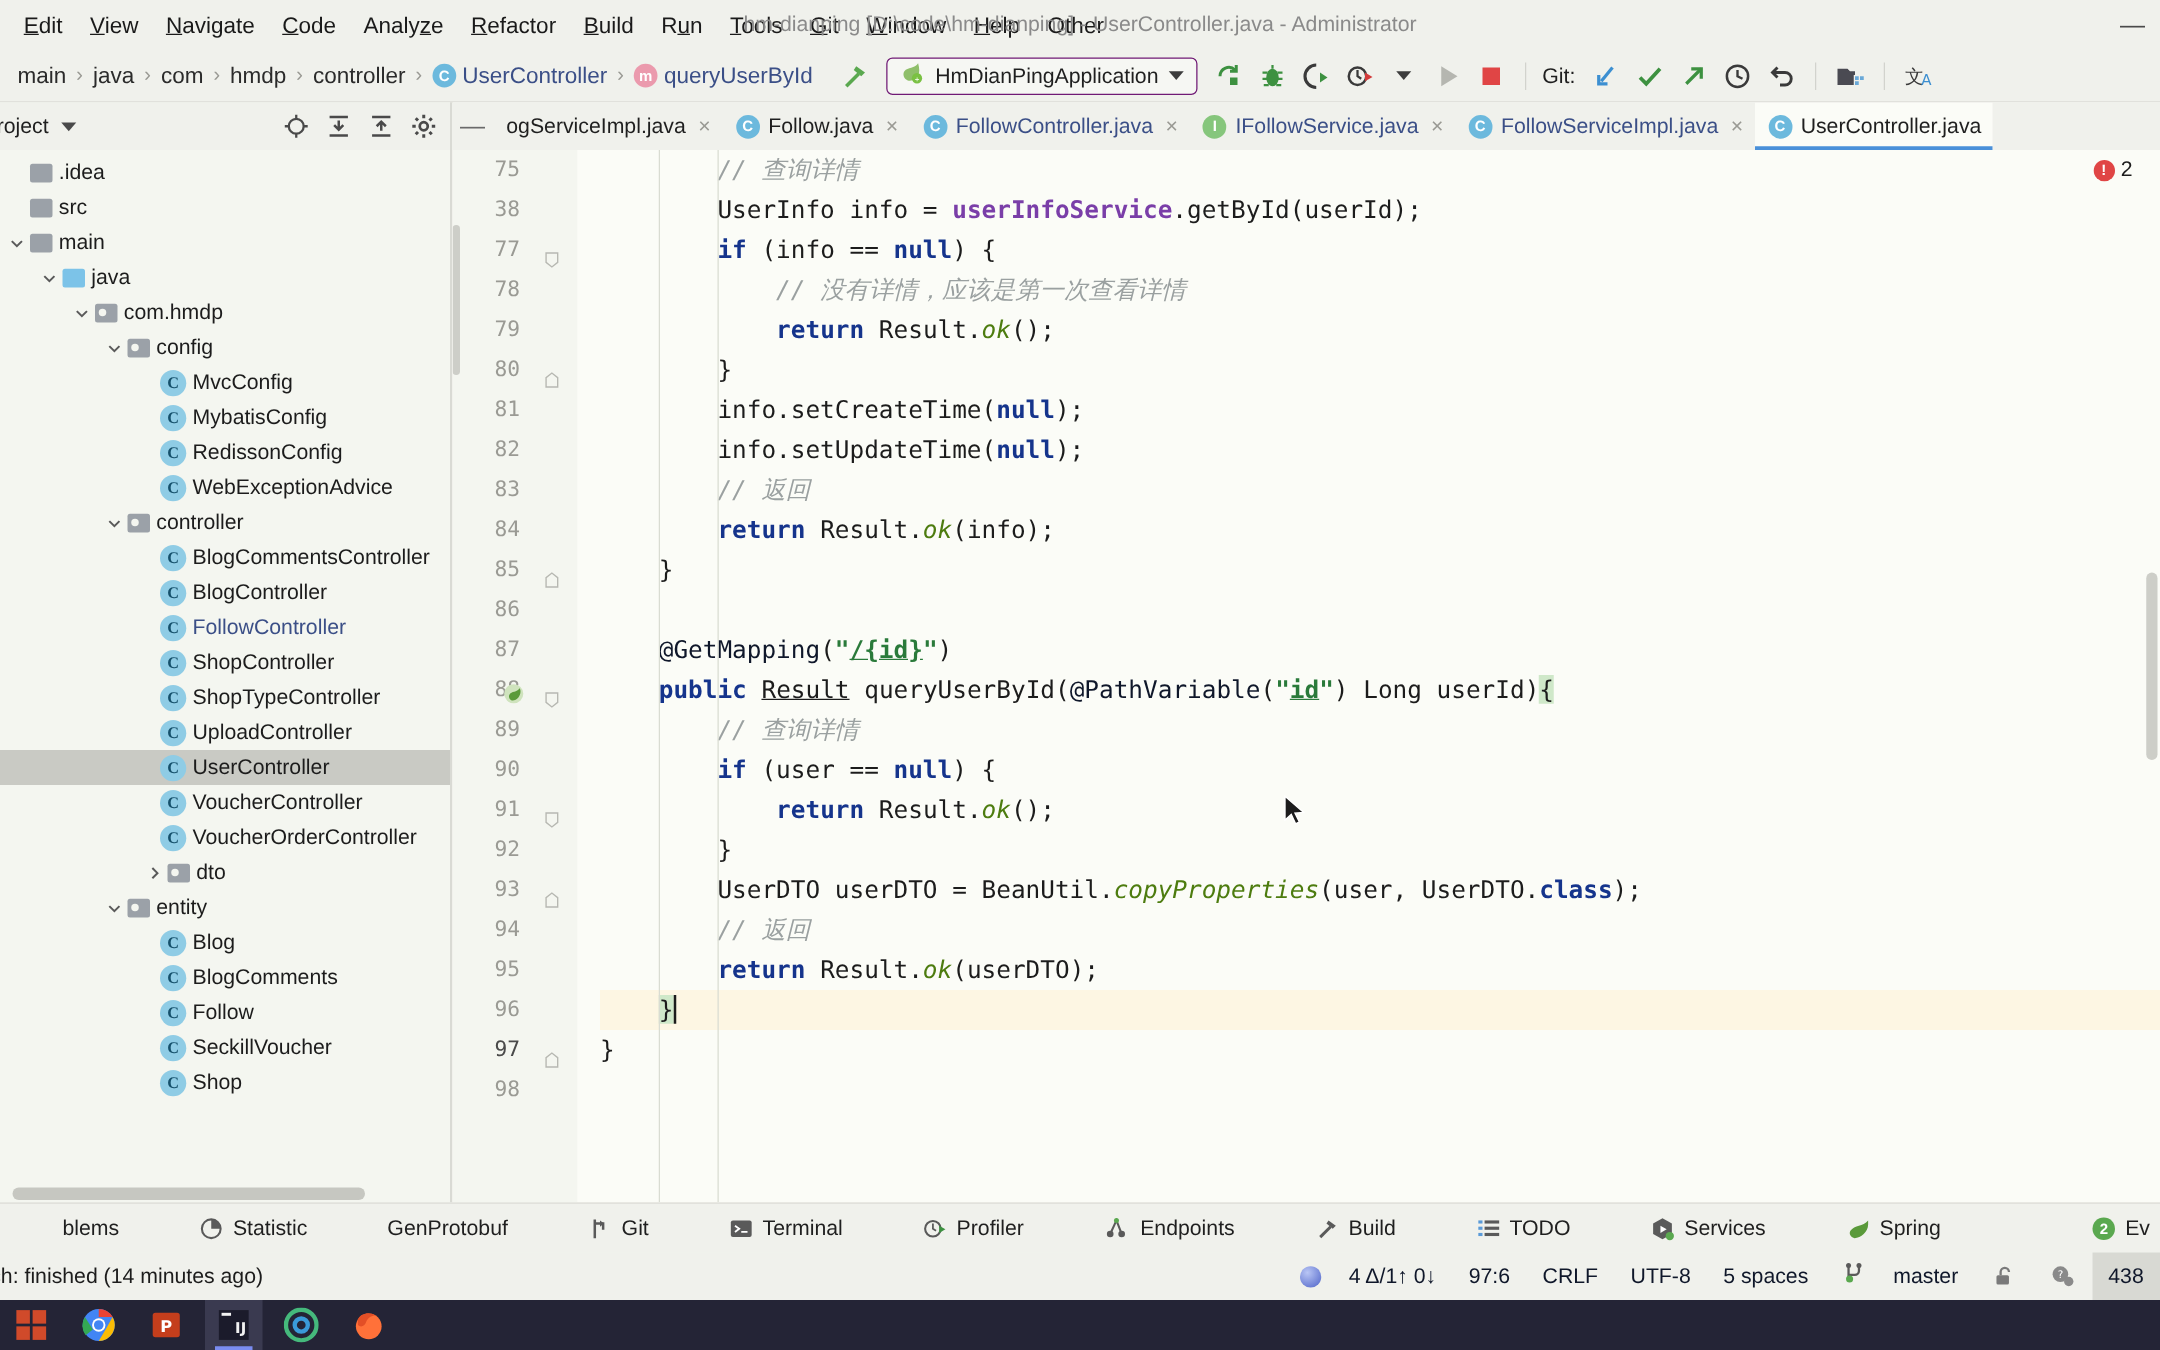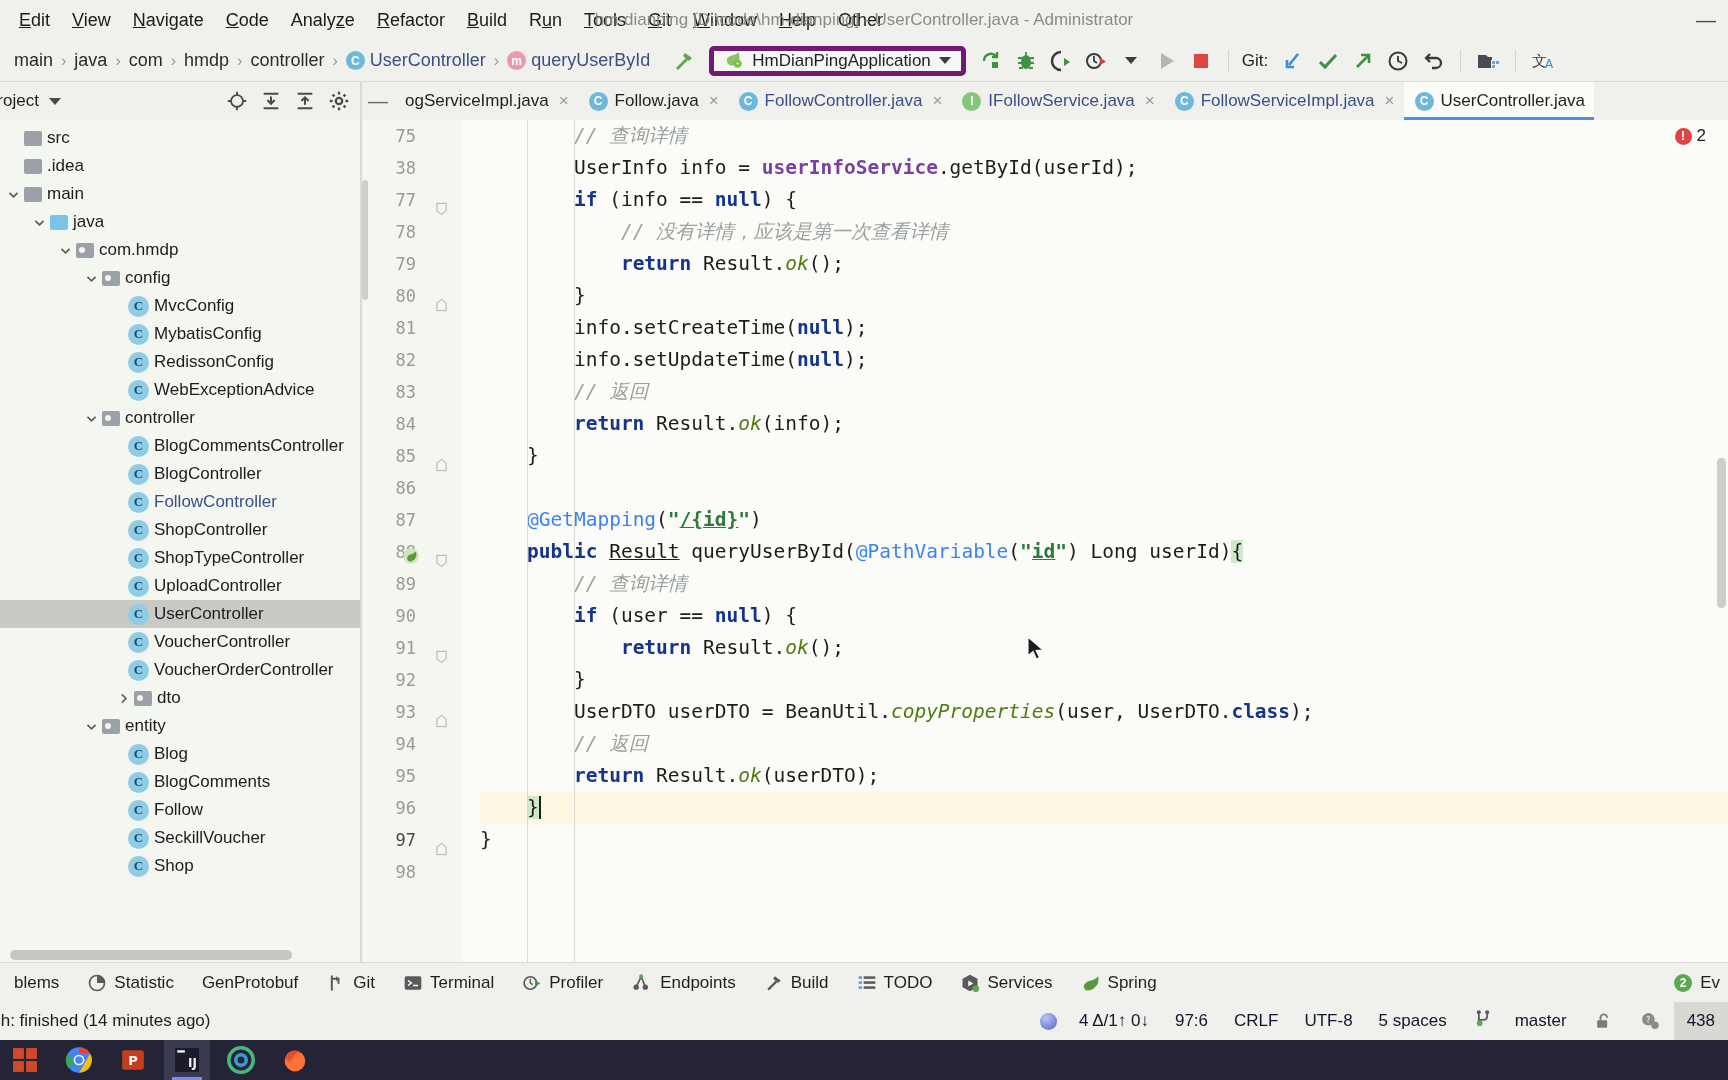--- a/index.html
+++ b/index.html
@@ -62,21 +62,21 @@
     display: flex; align-items: center; gap: 3px;
     margin-left: 14px;
   }
   .tb-icon {
     width: 32px; height: 30px;
     display: flex; align-items: center; justify-content: center;
   }
   #runconfig {
     display: flex; align-items: center; gap: 8px;
     height: 30px; padding: 0 10px 0 8px;
-    border: 5px solid #701a75; border-radius: 5px;
+    border: 1px solid #701a75; border-radius: 5px;
     background: #f6f7f3;
     margin: 0 6px;
   }
   #runconfig .rc-label { font-size: 17px; color: #1f1f1f; white-space: nowrap; }
   .caret-down {
     width: 0; height: 0;
     border-left: 6px solid transparent; border-right: 6px solid transparent;
     border-top: 7px solid #3c3c3c;
   }
   .tb-sep { width: 1px; height: 22px; background: #d2d3cd; margin: 0 8px; }
@@ -165,21 +165,21 @@
     font-size: 19.5px;
     padding-left: 10px;
     background: #fbfcf7;
   }
   .cline { height: 32px; line-height: 32px; white-space: pre; position: relative; }
   .cline.hl { background: #fdf6e3; }
   .ind-guide {
     position: absolute; width: 1px; top: 0; bottom: 0; background: #d9dcd2;
   }
   .kw { color: #15348c; font-weight: bold; }
-  .anno { color: #3b82f6; }
+  .anno { color: #0f172a; }
   .str { color: #2a7a3a; font-weight: bold; }
   .cmt { color: #9aa0a0; font-style: italic; }
   .fld { color: #7a3ea8; font-weight: bold; }
   .mth { color: #4d7c0f; font-style: italic; }
   .ul { text-decoration: underline; }
   .plain { color: #1c1c1c; }
   .caret-bar {
     display: inline-block; width: 2px; height: 23px;
     background: #1c1c1c; vertical-align: -5px;
   }
@@ -210,21 +210,21 @@
   }
 
   
   #toolwin {
     position: absolute; left: 0; right: 0; bottom: 78px; height: 40px;
     background: #f0f1ec; border-top: 1px solid #dcdcd6;
     display: flex; align-items: center; gap: 0;
   }
   .tw {
     display: flex; align-items: center; gap: 7px;
-    padding: 0 14px; font-size: 17px; color: #1f1f1f; white-space: nowrap;
+    padding: 0 14px; font-size: 17px; color: #1f1f1f; white-space: nowrap; margin-left: 36px;
   }
   #toolwin-right { margin-left: auto; display: flex; align-items: center; padding-right: 8px; gap: 8px; }
   .ev-badge {
     width: 18px; height: 18px; border-radius: 50%; background: #5aa84f;
     color: #fff; font-size: 12px; font-weight: bold;
     display: flex; align-items: center; justify-content: center;
   }
 
   
   #statusbar {
@@ -454,26 +454,26 @@
               <circle cx="12" cy="12" r="3.5" fill="none" stroke="#4a4a4a" stroke-width="2.4"></circle>
               <path d="M12 2v3M12 19v3M2 12h3M19 12h3M5 5l2 2M17 17l2 2M19 5l-2 2M7 17l-2 2" stroke="#4a4a4a" stroke-width="2.6"></path>
             </svg>
         </span>
       </div>
     </div>
     <div id="tree">
         <div class="trow" style="padding-left: 2px;">
           <span class="twist"></span>
           <span class="ico-folder" style="display: flex; align-items: center; flex: 0 0 auto;"></span>
+          <span class="tlabel">.idea</span>
+        </div>
+        <div class="trow" style="padding-left: 2px;">
+          <span class="twist"></span>
+          <span class="ico-folder" style="display: flex; align-items: center; flex: 0 0 auto;"></span>
           <span class="tlabel">src</span>
-        </div>
-        <div class="trow" style="padding-left: 2px;">
-          <span class="twist"></span>
-          <span class="ico-folder" style="display: flex; align-items: center; flex: 0 0 auto;"></span>
-          <span class="tlabel">.idea</span>
         </div>
         <div class="trow" style="padding-left: 2px;">
           <span class="twist">
             <svg width="13" height="13" viewBox="0 0 16 16">
               <path d="M3 6l5 5 5-5" stroke="#5a5a5a" stroke-width="2" fill="none"></path>
             </svg>
           </span>
           <span class="ico-folder" style="display: flex; align-items: center; flex: 0 0 auto;"></span>
           <span class="tlabel">main</span>
         </div>

